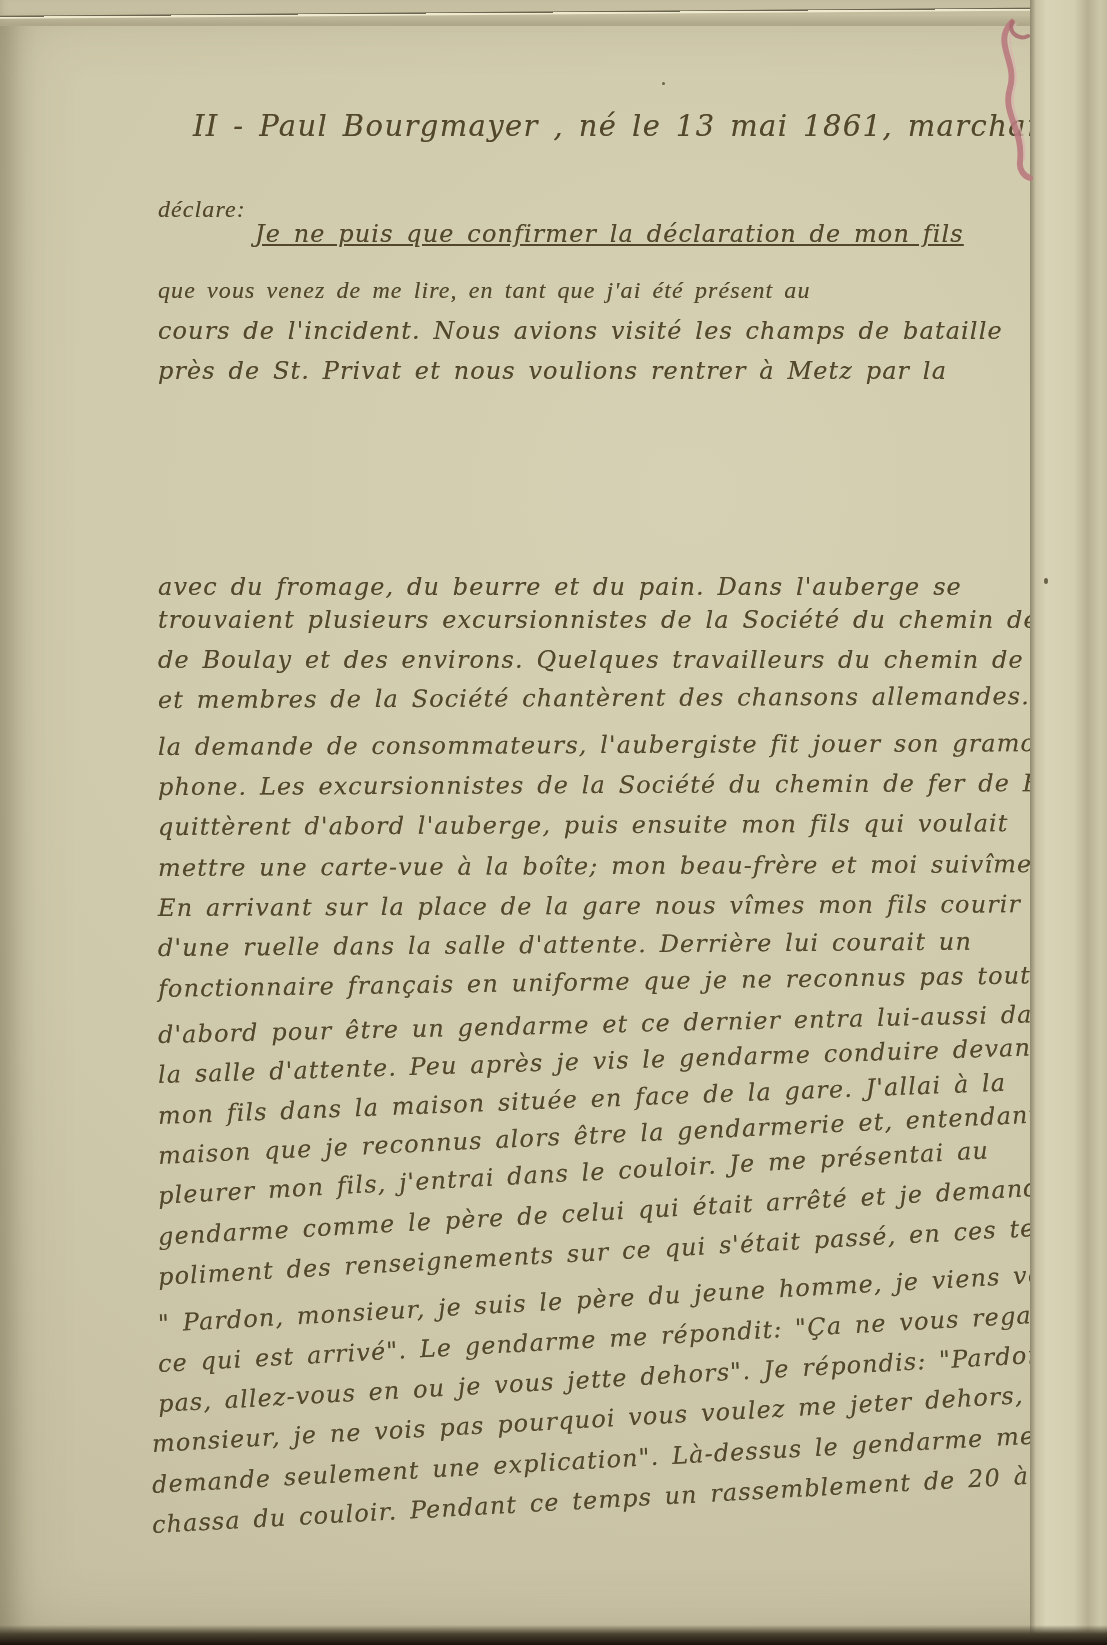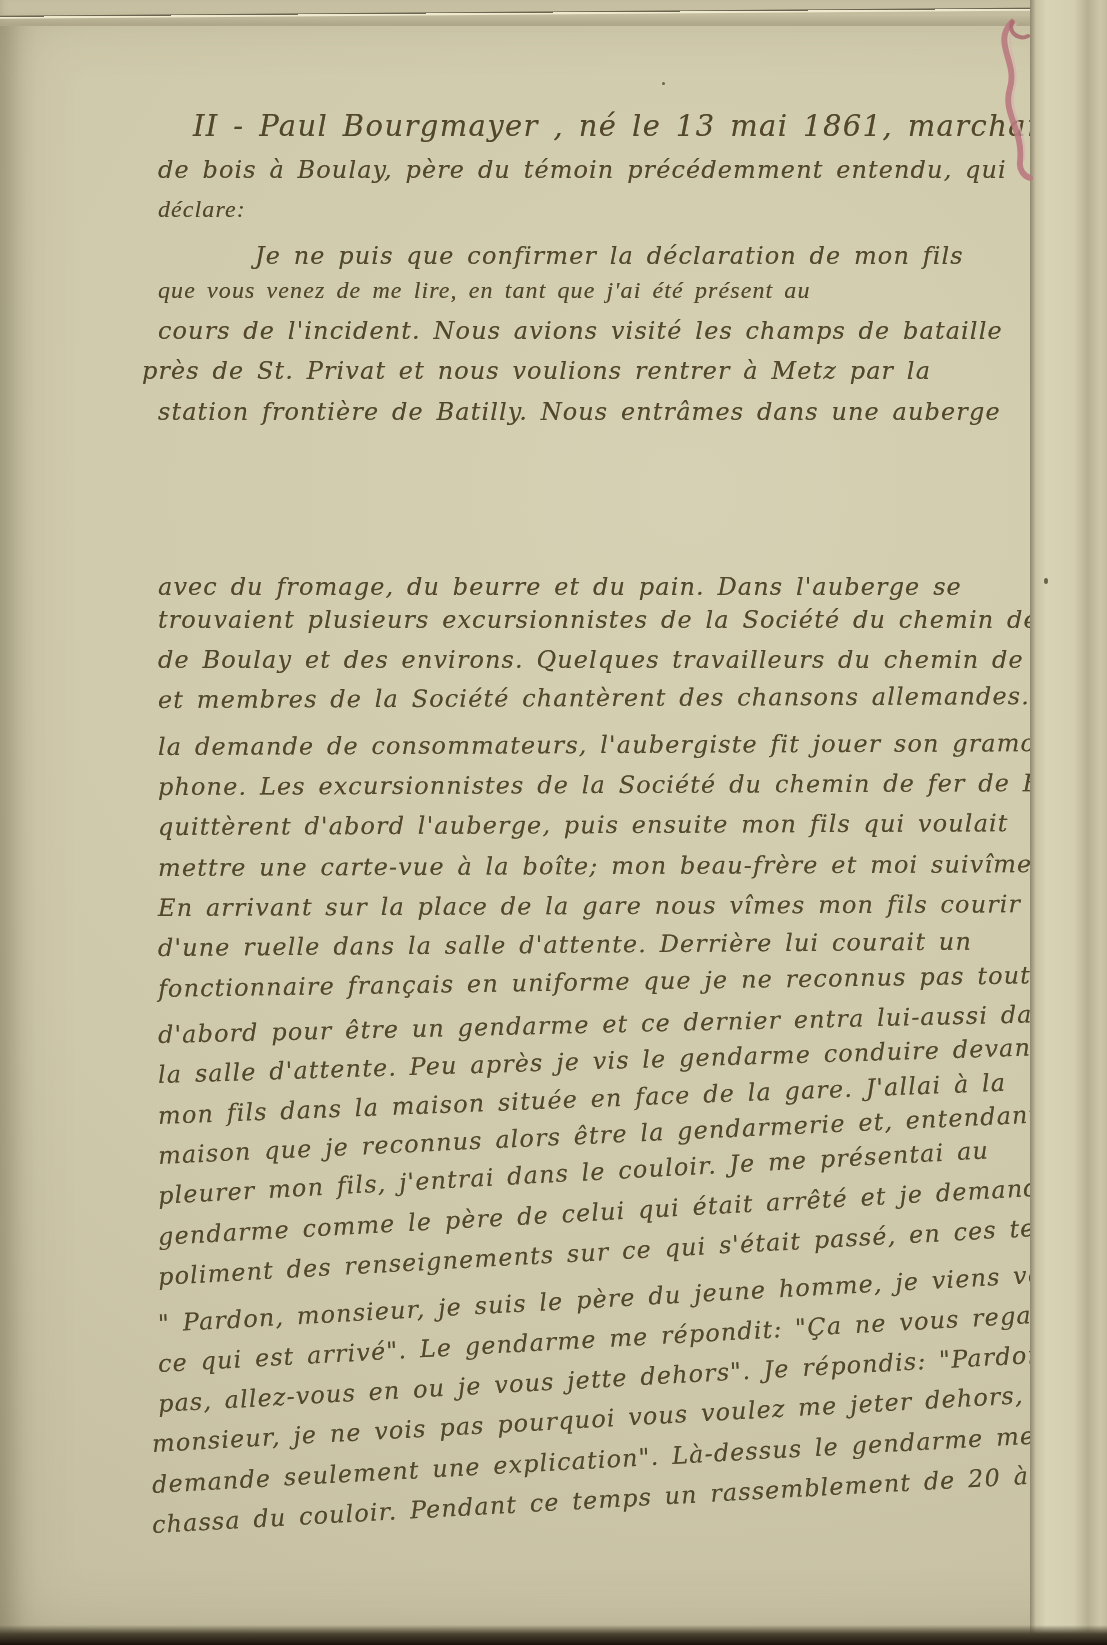--- a/index.html
+++ b/index.html
@@ -41,27 +41,25 @@
 <div class="stage">
   <div class="page">
 
     <div class="pencil">N12B</div>
 
     <div class="top-sheet"></div>
     <div class="top-edge-line"></div>
 
     <div class="lines" id="lines">
         <div class="line heading" style="top: 109.3px; left: 193px; transform: rotate(0deg);">II - Paul Bourgmayer , né le 13 mai 1861, marchand</div>
-        <div class="line" style="top: 155.9px; left: 158px; transform: rotate(0deg);">de bois à Boulay, père du témoin précédemment entendu, qui</div>
         <div class="line" style="top: 196.2px; left: 158px; transform: rotate(0deg); font-family: Liberation Serif, serif;">déclare:</div>
-        <div class="line" style="top: 242px; left: 255px; transform: rotate(0deg);">Je ne puis que confirmer la déclaration de mon fils</div>
+        <div class="line" style="top: 220px; left: 255px; transform: rotate(0deg); text-decoration: underline;">Je ne puis que confirmer la déclaration de mon fils</div>
         <div class="line" style="top: 276.8px; left: 158px; transform: rotate(0deg); font-family: Liberation Serif, serif;">que vous venez de me lire, en tant que j'ai été présent au</div>
         <div class="line" style="top: 317.1px; left: 158px; transform: rotate(0deg);">cours de l'incident. Nous avions visité les champs de bataille</div>
-        <div class="line" style="top: 357.4px; left: 142px; transform: rotate(0deg);">près de St. Privat et nous voulions rentrer à Metz par la</div>
-        <div class="line" style="top: 397.7px; left: 158px; transform: rotate(0deg);">station frontière de Batilly. Nous entrâmes dans une auberge</div>
+        <div class="line" style="top: 357.4px; left: 158px; transform: rotate(0deg);">près de St. Privat et nous voulions rentrer à Metz par la</div>
         <div class="line" style="top: 565.2px; left: 158px; transform: rotate(0deg); margin-top: 8px;">avec du fromage, du beurre et du pain. Dans l'auberge se</div>
         <div class="line" style="top: 605.5px; left: 158px; transform: rotate(0deg);">trouvaient plusieurs excursionnistes de la Société du chemin de fer</div>
         <div class="line" style="top: 645.8px; left: 158px; transform: rotate(0deg);">de Boulay et des environs. Quelques travailleurs du chemin de fer</div>
         <div class="line" style="top: 686.1px; left: 158px; transform: rotate(-0.25deg);">et membres de la Société chantèrent des chansons allemandes. A</div>
         <div class="line" style="top: 732.7px; left: 158px; transform: rotate(-0.25deg);">la demande de consommateurs, l'aubergiste fit jouer son gramo-</div>
         <div class="line" style="top: 773px; left: 158px; transform: rotate(-0.25deg);">phone. Les excursionnistes de la Société du chemin de fer de Boulay</div>
         <div class="line" style="top: 813.3px; left: 158px; transform: rotate(-0.25deg);">quittèrent d'abord l'auberge, puis ensuite mon fils qui voulait</div>
         <div class="line" style="top: 853.6px; left: 158px; transform: rotate(-0.25deg);">mettre une carte-vue à la boîte; mon beau-frère et moi suivîmes.</div>
         <div class="line" style="top: 893.9px; left: 158px; transform: rotate(-0.25deg);">En arrivant sur la place de la gare nous vîmes mon fils courir</div>
         <div class="line" style="top: 934.2px; left: 158px; transform: rotate(-0.45deg);">d'une ruelle dans la salle d'attente. Derrière lui courait un</div>

